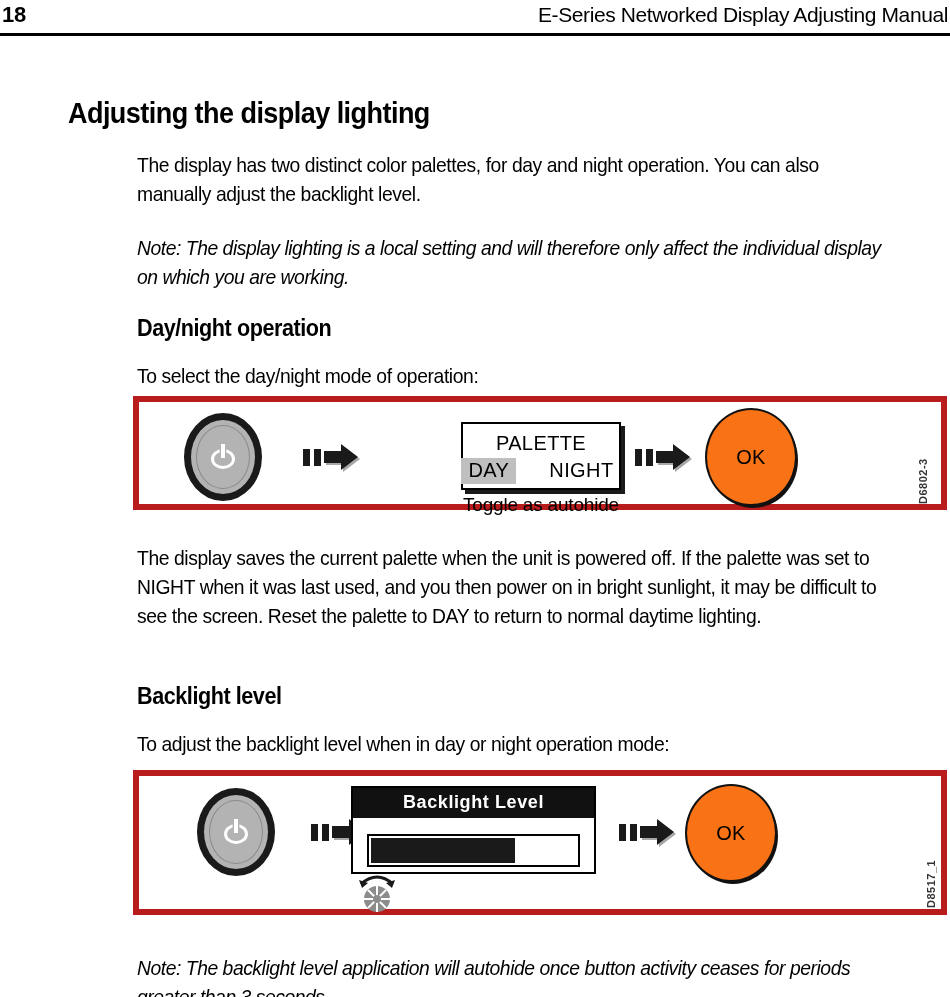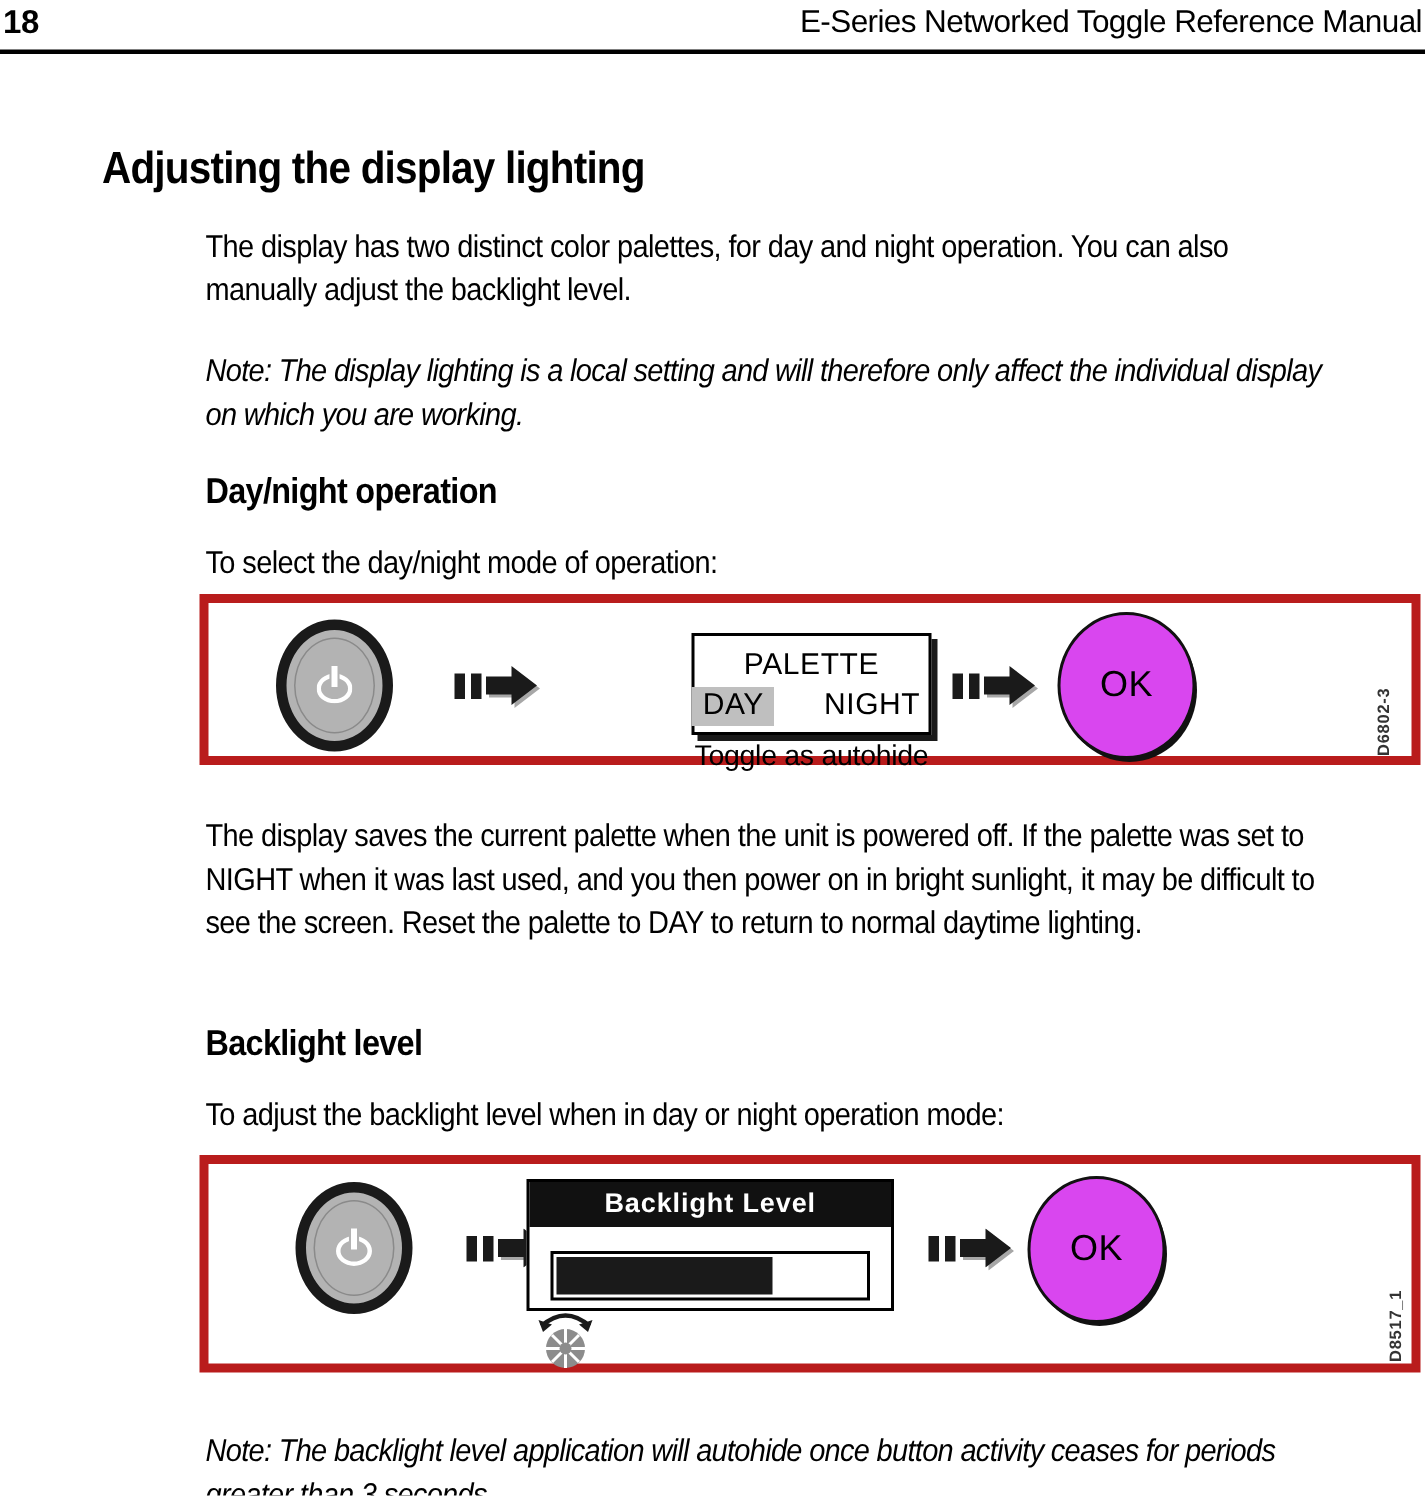--- a/index.html
+++ b/index.html
@@ -233,27 +233,27 @@
     position: absolute;
     font-size: 19px;
     letter-spacing: -0.2px;
     white-space: nowrap;
   }
 
   
   .ok-button {
     position: absolute;
     border-radius: 50%;
-    background: #d946ef;
+    background: #f97316;
     border: 2px solid #111;
     box-sizing: border-box;
     display: flex;
     align-items: center;
     justify-content: center;
-    font-size: 24px;
+    font-size: 20px;
     letter-spacing: 0.3px;
     box-shadow: 2px 3px 0 -1px #111;
   }
 
   
   .backlight-dialog {
     position: absolute;
     border: 2px solid #000;
     background: #fff;
     box-sizing: border-box;
@@ -301,21 +301,21 @@
     transform: rotate(-90deg);
     transform-origin: left top;
     white-space: nowrap;
   }
 </style>
 </head>
 <body>
 
 <div class="page-header">
   <div class="page-number">18</div>
-  <div class="manual-title">E-Series Networked Toggle Reference Manual</div>
+  <div class="manual-title">E-Series Networked Display Adjusting Manual</div>
   <div class="header-rule"></div>
 </div>
 
 <div class="content">
 
   <h1 class="h1">Adjusting the display lighting</h1>
 
   <p class="body-indent para1">The display has two distinct color palettes, for day and night operation. You can also manually adjust the backlight level.</p>
 
   <p class="body-indent note note1">Note: The display lighting is a local setting and will therefore only affect the individual display on which you are working.</p>

